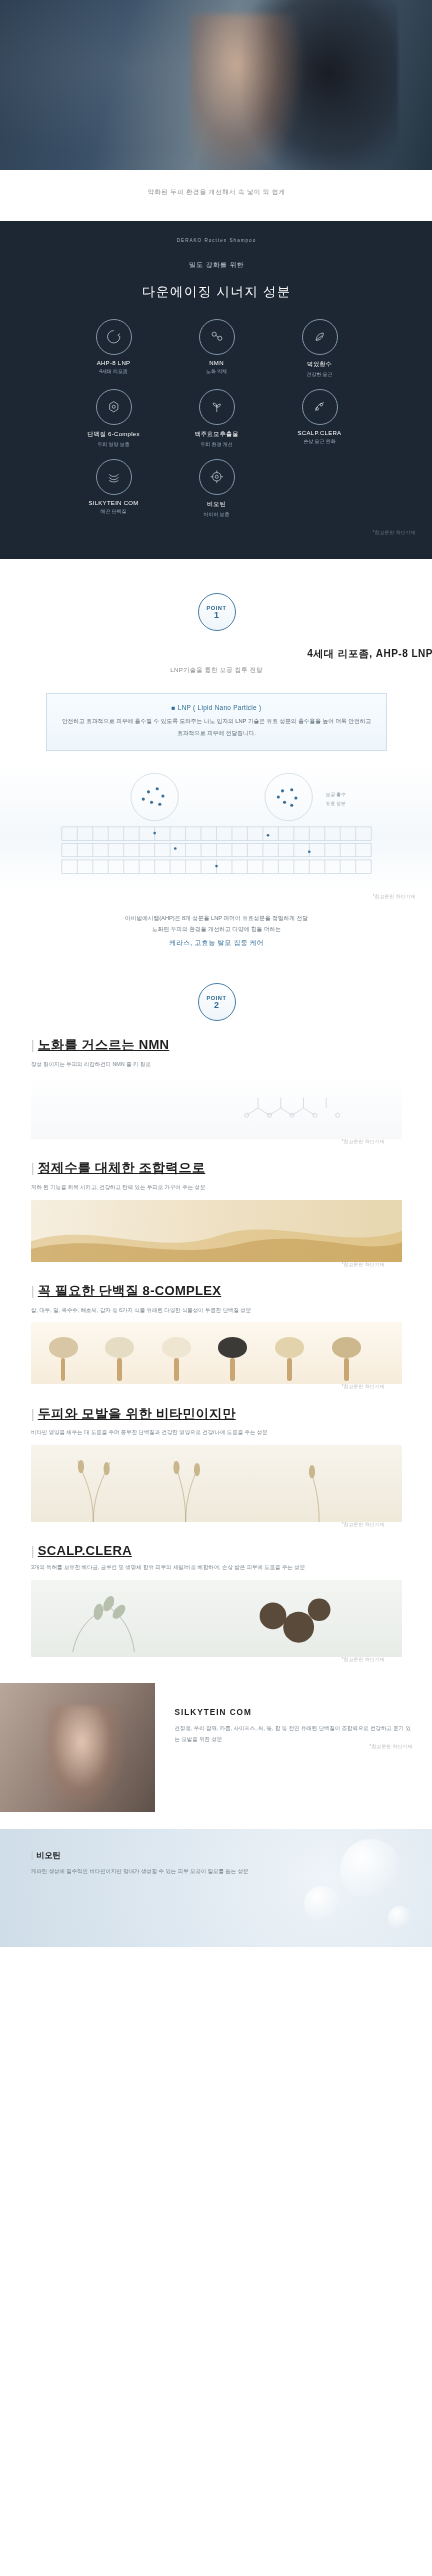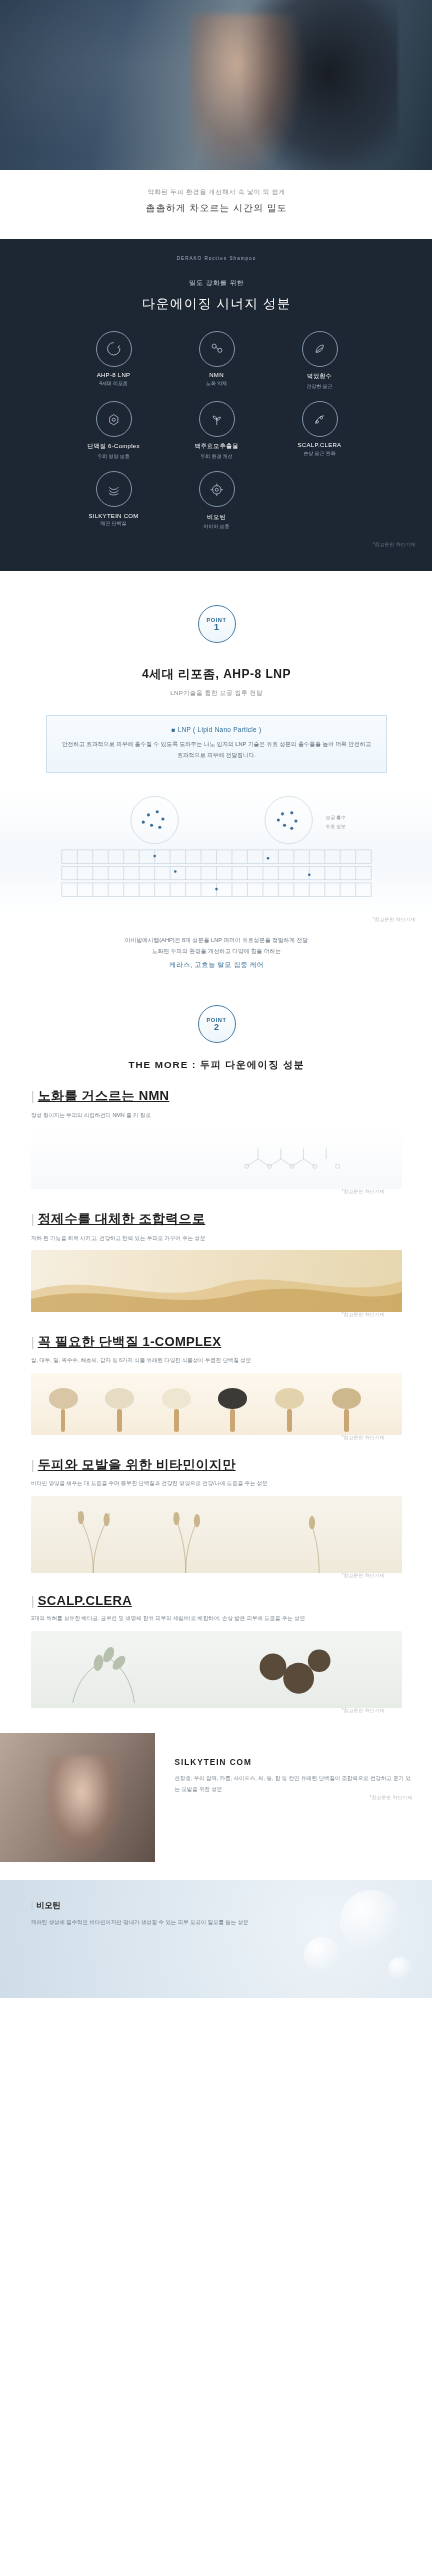--- a/index.html
+++ b/index.html
@@ -47,21 +47,21 @@
 
   
   .panel-dark {
     background: #1d2733;
     color: #fff;
     padding: 17.5px 0 24px;
     position: relative;
   }
   .panel-dark .brandline { text-align: center; font-size: 4.6px; letter-spacing: 1px; color: #9fb0c2; }
   .panel-dark .ph-sub { margin-top: 17.5px; text-align: center; font-size: 6.7px; color: #c5d2de; letter-spacing: 0.5px; }
-  .panel-dark .ph-title { margin-top: 7px; text-align: center; font-size: 13px; letter-spacing: 1px; }
+  .panel-dark .ph-title { margin-top: 13px; text-align: center; font-size: 13px; letter-spacing: 1px; }
 
   .grid3 { display: grid; grid-template-columns: repeat(3, 1fr); gap: 12.4px 0; padding: 18.5px 62px 0; }
   .cell { text-align: center; }
   .cell .ic {
     width: 36px; height: 36px; margin: 0 auto 5.2px;
     border: 0.5px solid #7f94a8; border-radius: 50%;
     display: flex; align-items: center; justify-content: center;
     color: #cfe0ee;
   }
   .cell .nm { font-size: 6px; letter-spacing: 0.3px; color: #ffffff; }
@@ -73,21 +73,21 @@
   .point-badge {
     width: 38px; height: 38px; margin: 0 auto;
     border: 1px solid #4b7fa8; border-radius: 50%;
     display: flex; flex-direction: column; align-items: center; justify-content: center;
     color: #2f6b96;
     background: linear-gradient(180deg, #ffffff, #eef5fa);
   }
   .point-badge .pt { font-size: 5.7px; letter-spacing: 0.5px; font-weight: 700; }
   .point-badge .pn { font-size: 8.8px; font-weight: 700; line-height: 1; }
 
-  .sec-title { margin-top: 23px; text-align: center; font-size: 12px; letter-spacing: 0.5px; color: #1f1f1f; }
+  .sec-title { margin-top: 16px; text-align: right; font-size: 10px; letter-spacing: 0.5px; color: #1f1f1f; }
   .sec-sub { margin-top: 5.2px; text-align: center; font-size: 6.2px; color: #8b8b8b; letter-spacing: 0.3px; }
 
   
   .infobox {
     margin: 17.5px 46px 0;
     border: 0.5px solid #cfe0ec;
     background: linear-gradient(180deg,#f7fbfe,#eef6fb);
     padding: 10.3px 13.4px 11.3px;
     text-align: center;
   }
@@ -156,21 +156,20 @@
 
 <div class="page">
 
 
   <div class="photo-model">
     <div class="hairmass"></div>
   </div>
 
   <section class="hero-caption">
     <div class="l1">악화된 두피 환경을 개선해서 속 낯이 되 쉽게</div>
-    <div class="l2">촘촘하게 차오르는 시간의 밀도</div>
   </section>
 
   <section class="panel-dark">
     <div class="brandline">DERAKO Roctten Shampoo</div>
     <div class="ph-sub">밀도 강화를 위한</div>
     <div class="ph-title">다운에이징 시너지 성분</div>
 
     <div class="grid3">
       <div class="cell">
         <div class="ic">
@@ -329,21 +328,20 @@
     </div>
   </section>
 
   <section>
     <div class="point-wrap">
       <div class="point-badge">
         <span class="pt">POINT</span>
         <span class="pn">2</span>
       </div>
     </div>
-    <h2 class="more-title">THE MORE : 두피 다운에이징 성분</h2>
 
     <div class="ing">
       <h3><span class="bar">|</span><span>노화를 거스르는 NMN</span></h3>
       <p>장성 형이지는 두피의 리캅하건디 NMN 줄 키 형로</p>
       <div class="art art-nmn">
         <svg width="155" height="57" viewBox="0 0 300 110" style="position:absolute;right:20.6px;top:2.6px" fill="none" stroke="#c4ccd3" stroke-width="1.2">
           <path d="M40 70l22-14 22 14 22-14 22 14 22-14 22 14"></path>
           <path d="M62 56V36M106 56V36M150 56V36M194 56V36"></path>
           <circle cx="40" cy="70" r="4"></circle>
             <circle cx="84" cy="70" r="4"></circle>
@@ -361,21 +359,21 @@
       <div class="art art-oil">
         <svg width="371" height="62" viewBox="0 0 720 120" style="position:absolute;inset:0">
           <path d="M0 80 C120 40 240 110 360 70 C480 30 600 100 720 60 L720 120 L0 120Z" fill="rgba(214,176,96,.45)"></path>
           <path d="M0 95 C140 60 260 120 400 86 C540 52 640 110 720 82 L720 120 L0 120Z" fill="rgba(186,143,62,.45)"></path>
         </svg>
       </div>
       <div class="credit">*참고문헌 하단기재</div>
     </div>
 
     <div class="ing">
-      <h3><span class="bar">|</span><span>꼭 필요한 단백질 1-COMPLEX</span></h3>
+      <h3><span class="bar">|</span><span>꼭 필요한 단백질 8-COMPLEX</span></h3>
       <p>쌀, 대두, 밀, 옥수수, 해초씨, 감자 등 6가지 식물 유래된 다양한 식물성이 두릅한 단백질 성분</p>
       <div class="art art-spoon">
         <div class="spoon" style="left:15.5px">
             <div class="bowl" style="background:#d8c6a4"></div>
             <div class="hnd"></div>
           </div>
         <div class="spoon" style="left:72px">
             <div class="bowl" style="background:#e6dcc4"></div>
             <div class="hnd"></div>
           </div>

